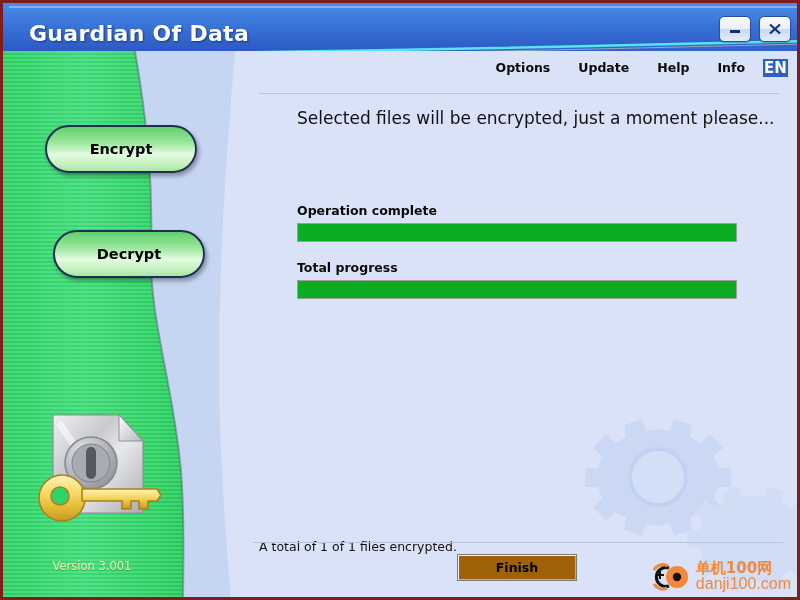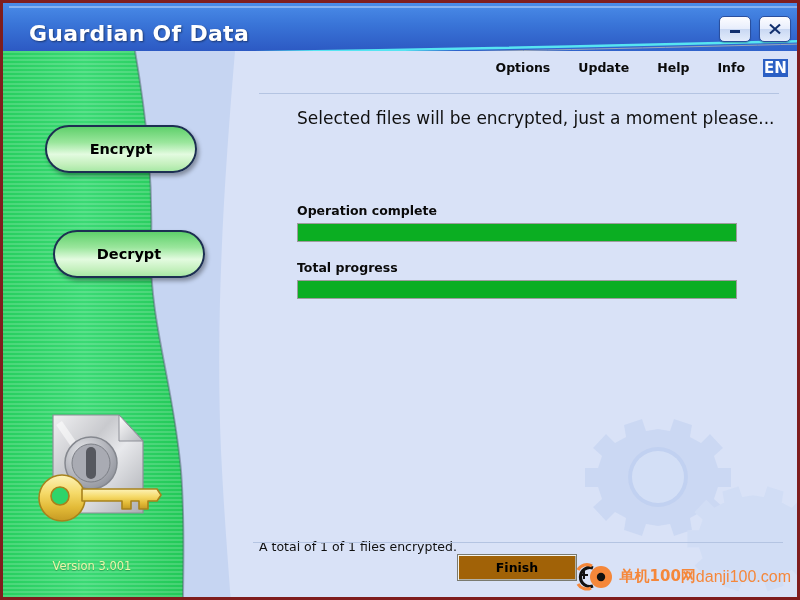--- a/index.html
+++ b/index.html
@@ -245,21 +245,21 @@
   .watermark {
     position: absolute;
     right: 6px; bottom: 4px;
     display: flex;
     align-items: center;
     gap: 3px;
     z-index: 9;
   }
   .wm-text {
     display: flex;
-    flex-direction: row;
+    flex-direction: column;
     line-height: 1.02;
   }
   .wm-cn {
     font-size: 15px;
     color: #f5873a;
     font-weight: bold;
   }
   .wm-en {
     font-size: 16px;
     color: #f5873a;

